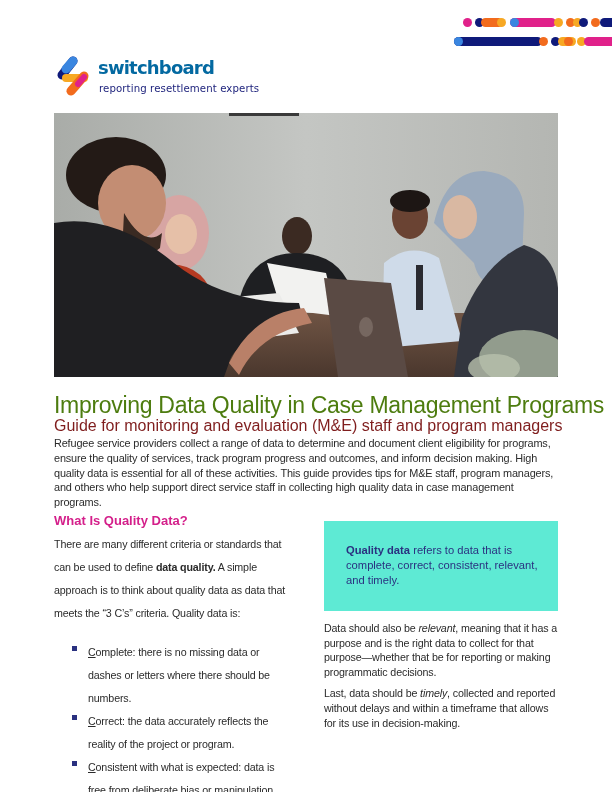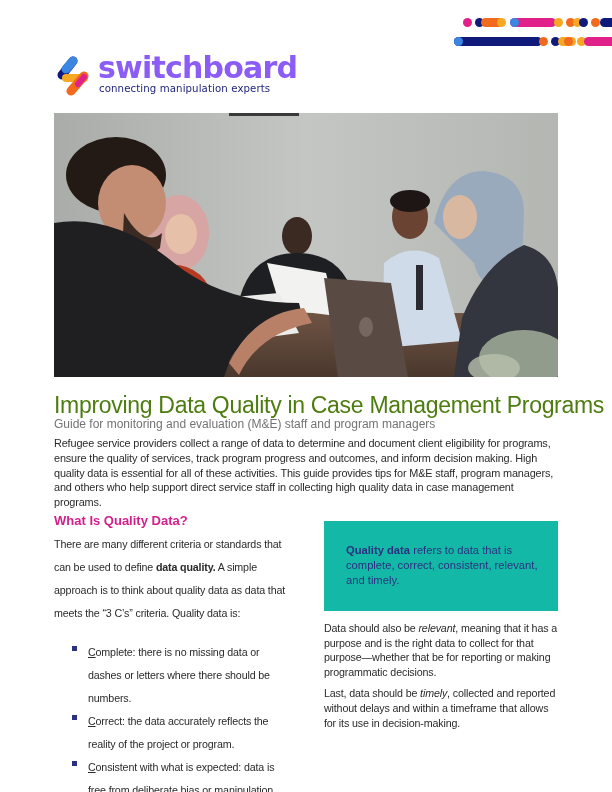--- a/index.html
+++ b/index.html
@@ -3,39 +3,39 @@
 <meta charset="utf-8">
 <style>
   html, body { margin:0; padding:0; background:#ffffff; }
   body { width:612px; height:792px; position:relative; overflow:hidden; font-family:"Liberation Sans", sans-serif; color:#2b2b2b; }
 
   
   .deco { position:absolute; height:9px; border-radius:5px; }
 
   
   .logo-mark { position:absolute; left:54px; top:54px; width:38px; height:44px; }
-  .logo-word { position:absolute; left:98px; top:53px; font-family:"DejaVu Sans", sans-serif; font-weight:bold; font-size:30px; color:#8b5cf6; letter-spacing:-0.8px; line-height:30px; }
+  .logo-word { position:absolute; left:98px; top:53px; font-family:"DejaVu Sans", sans-serif; font-weight:bold; font-size:18px; color:#0369a1; letter-spacing:-0.8px; line-height:30px; }
   .logo-tag { position:absolute; left:99px; top:83px; font-family:"DejaVu Sans", sans-serif; font-size:10.2px; color:#1a1f7a; letter-spacing:0.1px; }
 
   
   .photo { position:absolute; left:54px; top:113px; width:504px; height:264px; overflow:hidden; background:#b9bbb8; }
 
   .title { position:absolute; left:54px; top:392px; font-size:23px; font-weight:normal; color:#4d7c0f; letter-spacing:-0.3px; white-space:nowrap; }
-  .subtitle { position:absolute; left:54px; top:417px; font-size:12px; color:#737373; white-space:nowrap; }
+  .subtitle { position:absolute; left:54px; top:417px; font-size:16px; color:#7f1d1d; white-space:nowrap; }
   .intro { position:absolute; left:54px; top:436px; width:510px; font-size:10.9px; line-height:14.8px; color:#2b2b2b; letter-spacing:-0.15px; }
 
   .h2 { position:absolute; left:54px; top:513px; font-size:13px; font-weight:bold; color:#d41f8a;text-align:center; }
   .col-left { position:absolute; left:54px; top:533px; width:240px; font-size:10.7px; line-height:23px; letter-spacing:-0.15px; }
   .col-left p { margin:0 0 7px 0; }
   ul.crit { list-style:none; margin:16px; padding:0; }
   ul.crit li { position:relative; padding-left:18px; margin-bottom:0; }
   ul.crit li .bullet { position:absolute; left:2px; top:5px; width:5px; height:5px; background:#2a3180; }
   .u1 { text-decoration:underline; }
 
-  .callout { position:absolute; left:324px; top:521px; width:234px; height:90px; background:#14b8a6; }
+  .callout { position:absolute; left:324px; top:521px; width:234px; height:90px; background:#5eead4; }
   .callout-text { position:absolute; left:22px; top:22px; width:200px; font-size:11.2px; line-height:15.2px; color:#2a3180; }
 
   .col-right { position:absolute; left:324px; top:621px; width:236px; font-size:10.7px; line-height:14.6px; letter-spacing:-0.15px; }
   .col-right p { margin:0 0 7px 0; }
 </style>
 </head>
 <body>
 
 <div>
   <div class="deco" style="left:463px;top:18px;width:9px;background:#e0218a;"></div>
@@ -64,21 +64,21 @@
 
 <div>
   <svg class="logo-mark" viewBox="0 0 38 44">
     <line x1="8" y1="21" x2="19" y2="7" stroke="#0f1a7a" stroke-width="9" stroke-linecap="round"></line>
     <line x1="12" y1="15" x2="19" y2="7" stroke="#3a86e0" stroke-width="9" stroke-linecap="round"></line>
     <line x1="12" y1="24" x2="30" y2="24" stroke="#f7a823" stroke-width="8" stroke-linecap="round"></line>
     <line x1="17" y1="37" x2="30" y2="22" stroke="#f26b1d" stroke-width="9" stroke-linecap="round"></line>
     <line x1="24" y1="30" x2="30" y2="23" stroke="#e0218a" stroke-width="6" stroke-linecap="round"></line>
   </svg>
   <div class="logo-word">switchboard</div>
-  <div class="logo-tag">connecting manipulation experts</div>
+  <div class="logo-tag">reporting resettlement experts</div>
 </div>
 
 <div class="photo" title="Five colleagues meeting around a table reviewing documents with a laptop">
   <svg width="504" height="264" viewBox="0 0 504 264">
     <defs>
       <linearGradient id="wall" x1="0" y1="0" x2="1" y2="0">
         <stop offset="0" stop-color="#a9aca8"></stop>
         <stop offset="0.5" stop-color="#c4c6c3"></stop>
         <stop offset="1" stop-color="#b4b6b2"></stop>
       </linearGradient>

